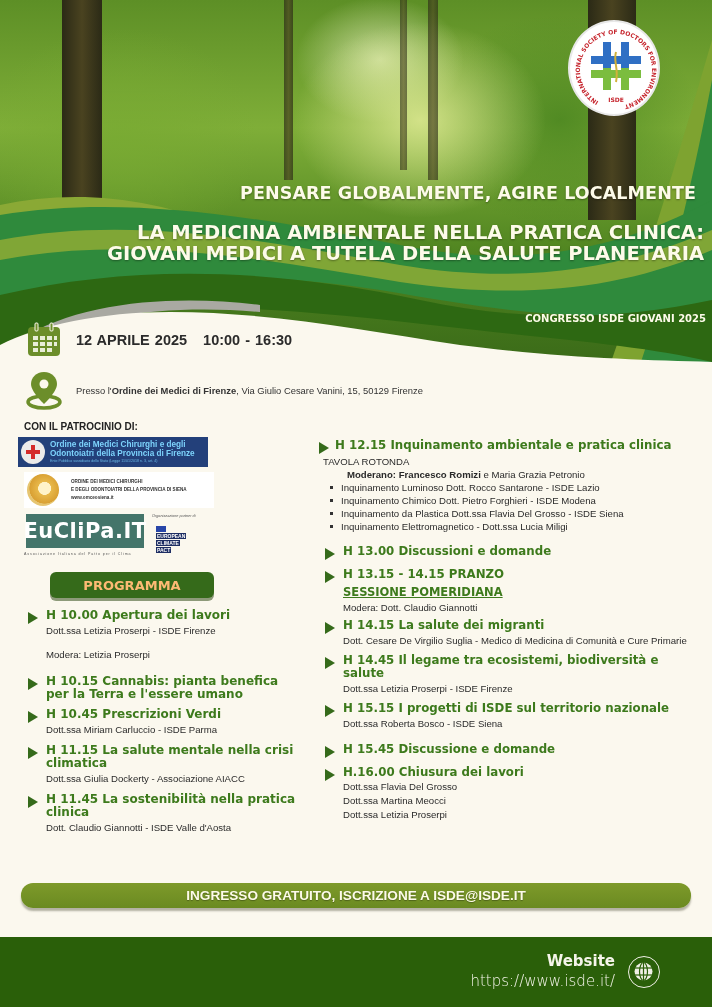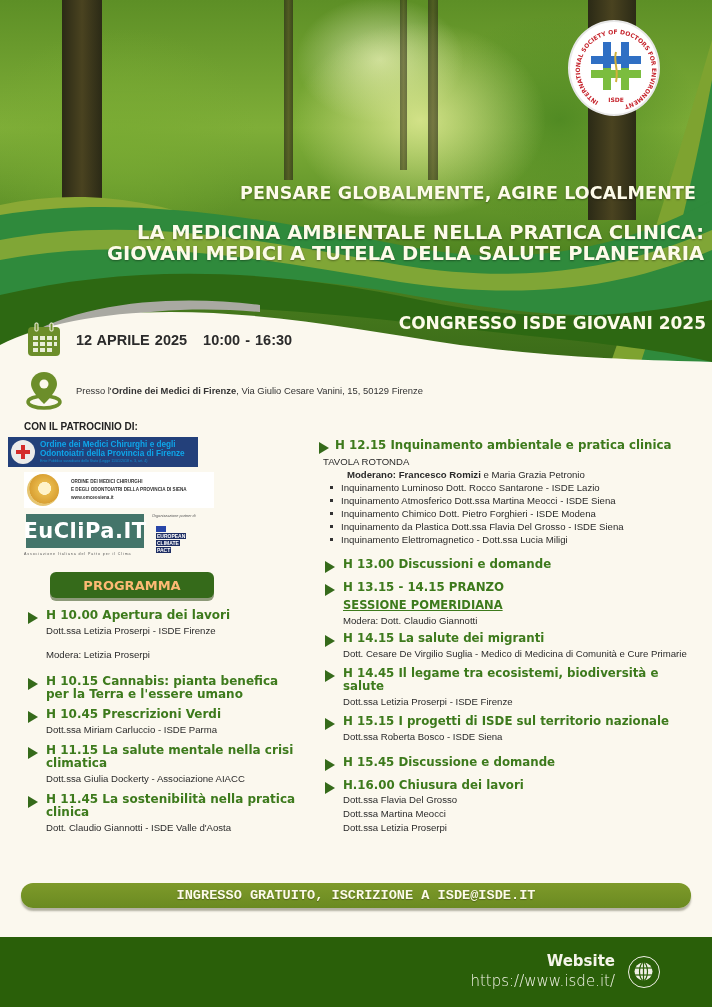--- a/index.html
+++ b/index.html
@@ -36,38 +36,38 @@
     font-family: "DejaVu Sans", sans-serif; font-weight: bold; font-size: 17.5px;
     color: #fdfbe9; letter-spacing: 0.1px; text-shadow: 0 1px 2px rgba(0,0,0,.35);
   }
   .title {
     position: absolute; right: 8px; top: 222px; text-align: right;
     font-family: "DejaVu Sans", sans-serif; font-weight: bold; font-size: 19.5px; line-height: 21px;
     color: #fdfbe9; text-shadow: 0 1px 2px rgba(0,0,0,.35);
   }
   .congress {
     position: absolute; right: 6px; top: 313px;
-    font-family: "DejaVu Sans", sans-serif; font-weight: bold; font-size: 17px;
+    font-family: "DejaVu Sans", sans-serif; font-weight: bold; font-size: 10px;
     color: #fdfbe9;
   }
 
   
   .info-row { position: absolute; display: flex; align-items: center; }
   .date-row { left: 26px; top: 322px; }
   .loc-row { left: 26px; top: 370px; }
   .date-text { font-weight: bold; font-size: 14.5px; margin-left: 14px; color: #2b2b2b; word-spacing: 1px; }
   .date-text span { margin-right: 16px; }
   .loc-text { font-size: 9.4px; margin-left: 14px; color: #333; }
   .loc-text b { font-weight: bold; }
 
   
   .patron-label { position: absolute; left: 24px; top: 421px; font-size: 10px; font-weight: bold; color: #222; }
   .logo-firenze {
-    position: absolute; left: 8px; top: 437px; width: 190px; height: 30px;
-    background: #23407a; color: #0ea5e9; display: flex; align-items: center;
+    position: absolute; left: 18px; top: 437px; width: 190px; height: 30px;
+    background: #23407a; color: #7dd3fc; display: flex; align-items: center;
   }
   .logo-firenze .emb { width: 24px; height: 24px; margin: 0 5px 0 3px; border-radius: 50%; background: #ecebea; position: relative; }
   .logo-firenze .emb::before { content: ""; position: absolute; left: 5px; top: 10px; width: 14px; height: 4px; background: #d42a2a; }
   .logo-firenze .emb::after { content: ""; position: absolute; left: 10px; top: 5px; width: 4px; height: 14px; background: #d42a2a; }
   .logo-firenze .txt { display: flex; flex-direction: column; line-height: 9px; }
   .logo-firenze .l1 { font-size: 8.2px; font-weight: bold; }
   .logo-firenze .l3 { font-size: 3.6px; opacity: .8; line-height: 6px; }
   .logo-siena { position: absolute; left: 24px; top: 472px; width: 190px; height: 36px; background: #fff; display: flex; align-items: center; }
   .logo-siena .circ { width: 32px; height: 32px; border-radius: 50%; background: radial-gradient(circle at 55% 45%, #fff3c9 25%, #e8b84a 27%, #d9a033 60%, #e6c571 62%); margin: 0 12px 0 3px; }
   .logo-siena .txt { font-size: 4.6px; color: #333; line-height: 8px; font-weight: bold; }
@@ -96,21 +96,21 @@
   .tavola b { font-weight: bold; padding-left: 24px; }
   .bul { list-style: none; padding-left: 6px; }
   .bul li { font-size: 9.6px; line-height: 13px; position: relative; padding-left: 12px; color: #2b2b2b; }
   .bul li::before { content: ""; position: absolute; left: 1px; top: 5px; width: 3px; height: 3px; background: #333; }
   .session { font-family: "DejaVu Sans", sans-serif; font-weight: bold; font-size: 11.5px; color: #3d7a1c; text-decoration: underline; }
 
   
   .cta {
     position: absolute; left: 21px; top: 883px; width: 670px; height: 25px; border-radius: 12px;
     background: linear-gradient(180deg, #7e9a2a, #6a8a21); color: #fdfbe9;
-    font-family: Liberation Mono, monospace; font-weight: bold; font-size: 13.6px;
+    font-family: Liberation Sans, sans-serif; font-weight: bold; font-size: 13.6px;
     display: flex; align-items: center; justify-content: center;
     box-shadow: 0 3px 2px rgba(90,90,70,.45); text-shadow: 0 1px 1px rgba(0,0,0,.3);
   }
   .footer { position: absolute; left: 0; top: 937px; width: 712px; height: 70px; background: #2a5f09; }
   .web-block { position: absolute; right: 97px; top: 15px; text-align: right; color: #f5f5ea; }
   .web-label { font-family: "DejaVu Sans", sans-serif; font-weight: bold; font-size: 15px; line-height: 19px; }
   .web-url { font-family: "DejaVu Sans", sans-serif; font-size: 15px; line-height: 20px; font-weight: 300; }
   .globe { position: absolute; right: 52px; top: 19px; width: 32px; height: 32px; border-radius: 50%; border: 1.5px solid #f0f0e6; }
   .globe svg { position: absolute; left: 4px; top: 4px; }
 </style>
@@ -268,21 +268,20 @@
 </div>
 
 <div class="col-right">
   <div class="item" style="padding-left:16px;margin-left:-4px;margin-bottom:12px">
     <i class="arrow" style="left:0"></i>
     <div class="head">H 12.15 Inquinamento ambientale e pratica clinica</div>
     <div class="tavola" style="margin-left:-12px;margin-top:3px">TAVOLA ROTONDA</div>
     <div class="tavola" style="margin-left:-12px"><b>Moderano: Francesco Romizi</b><span> e Maria Grazia Petronio</span></div>
     <ul class="bul" style="margin-left:-12px">
       <li>Inquinamento Luminoso  Dott. Rocco Santarone - ISDE Lazio</li>
-      <li>Inquinamento Atmosferico Dott.ssa Martina Meocci - ISDE Siena</li>
       <li>Inquinamento Chimico Dott. Pietro Forghieri - ISDE Modena</li>
       <li>Inquinamento da Plastica Dott.ssa Flavia Del Grosso - ISDE Siena</li>
       <li>Inquinamento Elettromagnetico - Dott.ssa Lucia Miligi</li>
     </ul>
   </div>
 
   <div class="item" style="margin-bottom:10px">
     <i class="arrow"></i>
     <div class="head">H 13.00 Discussioni e domande</div>
   </div>

